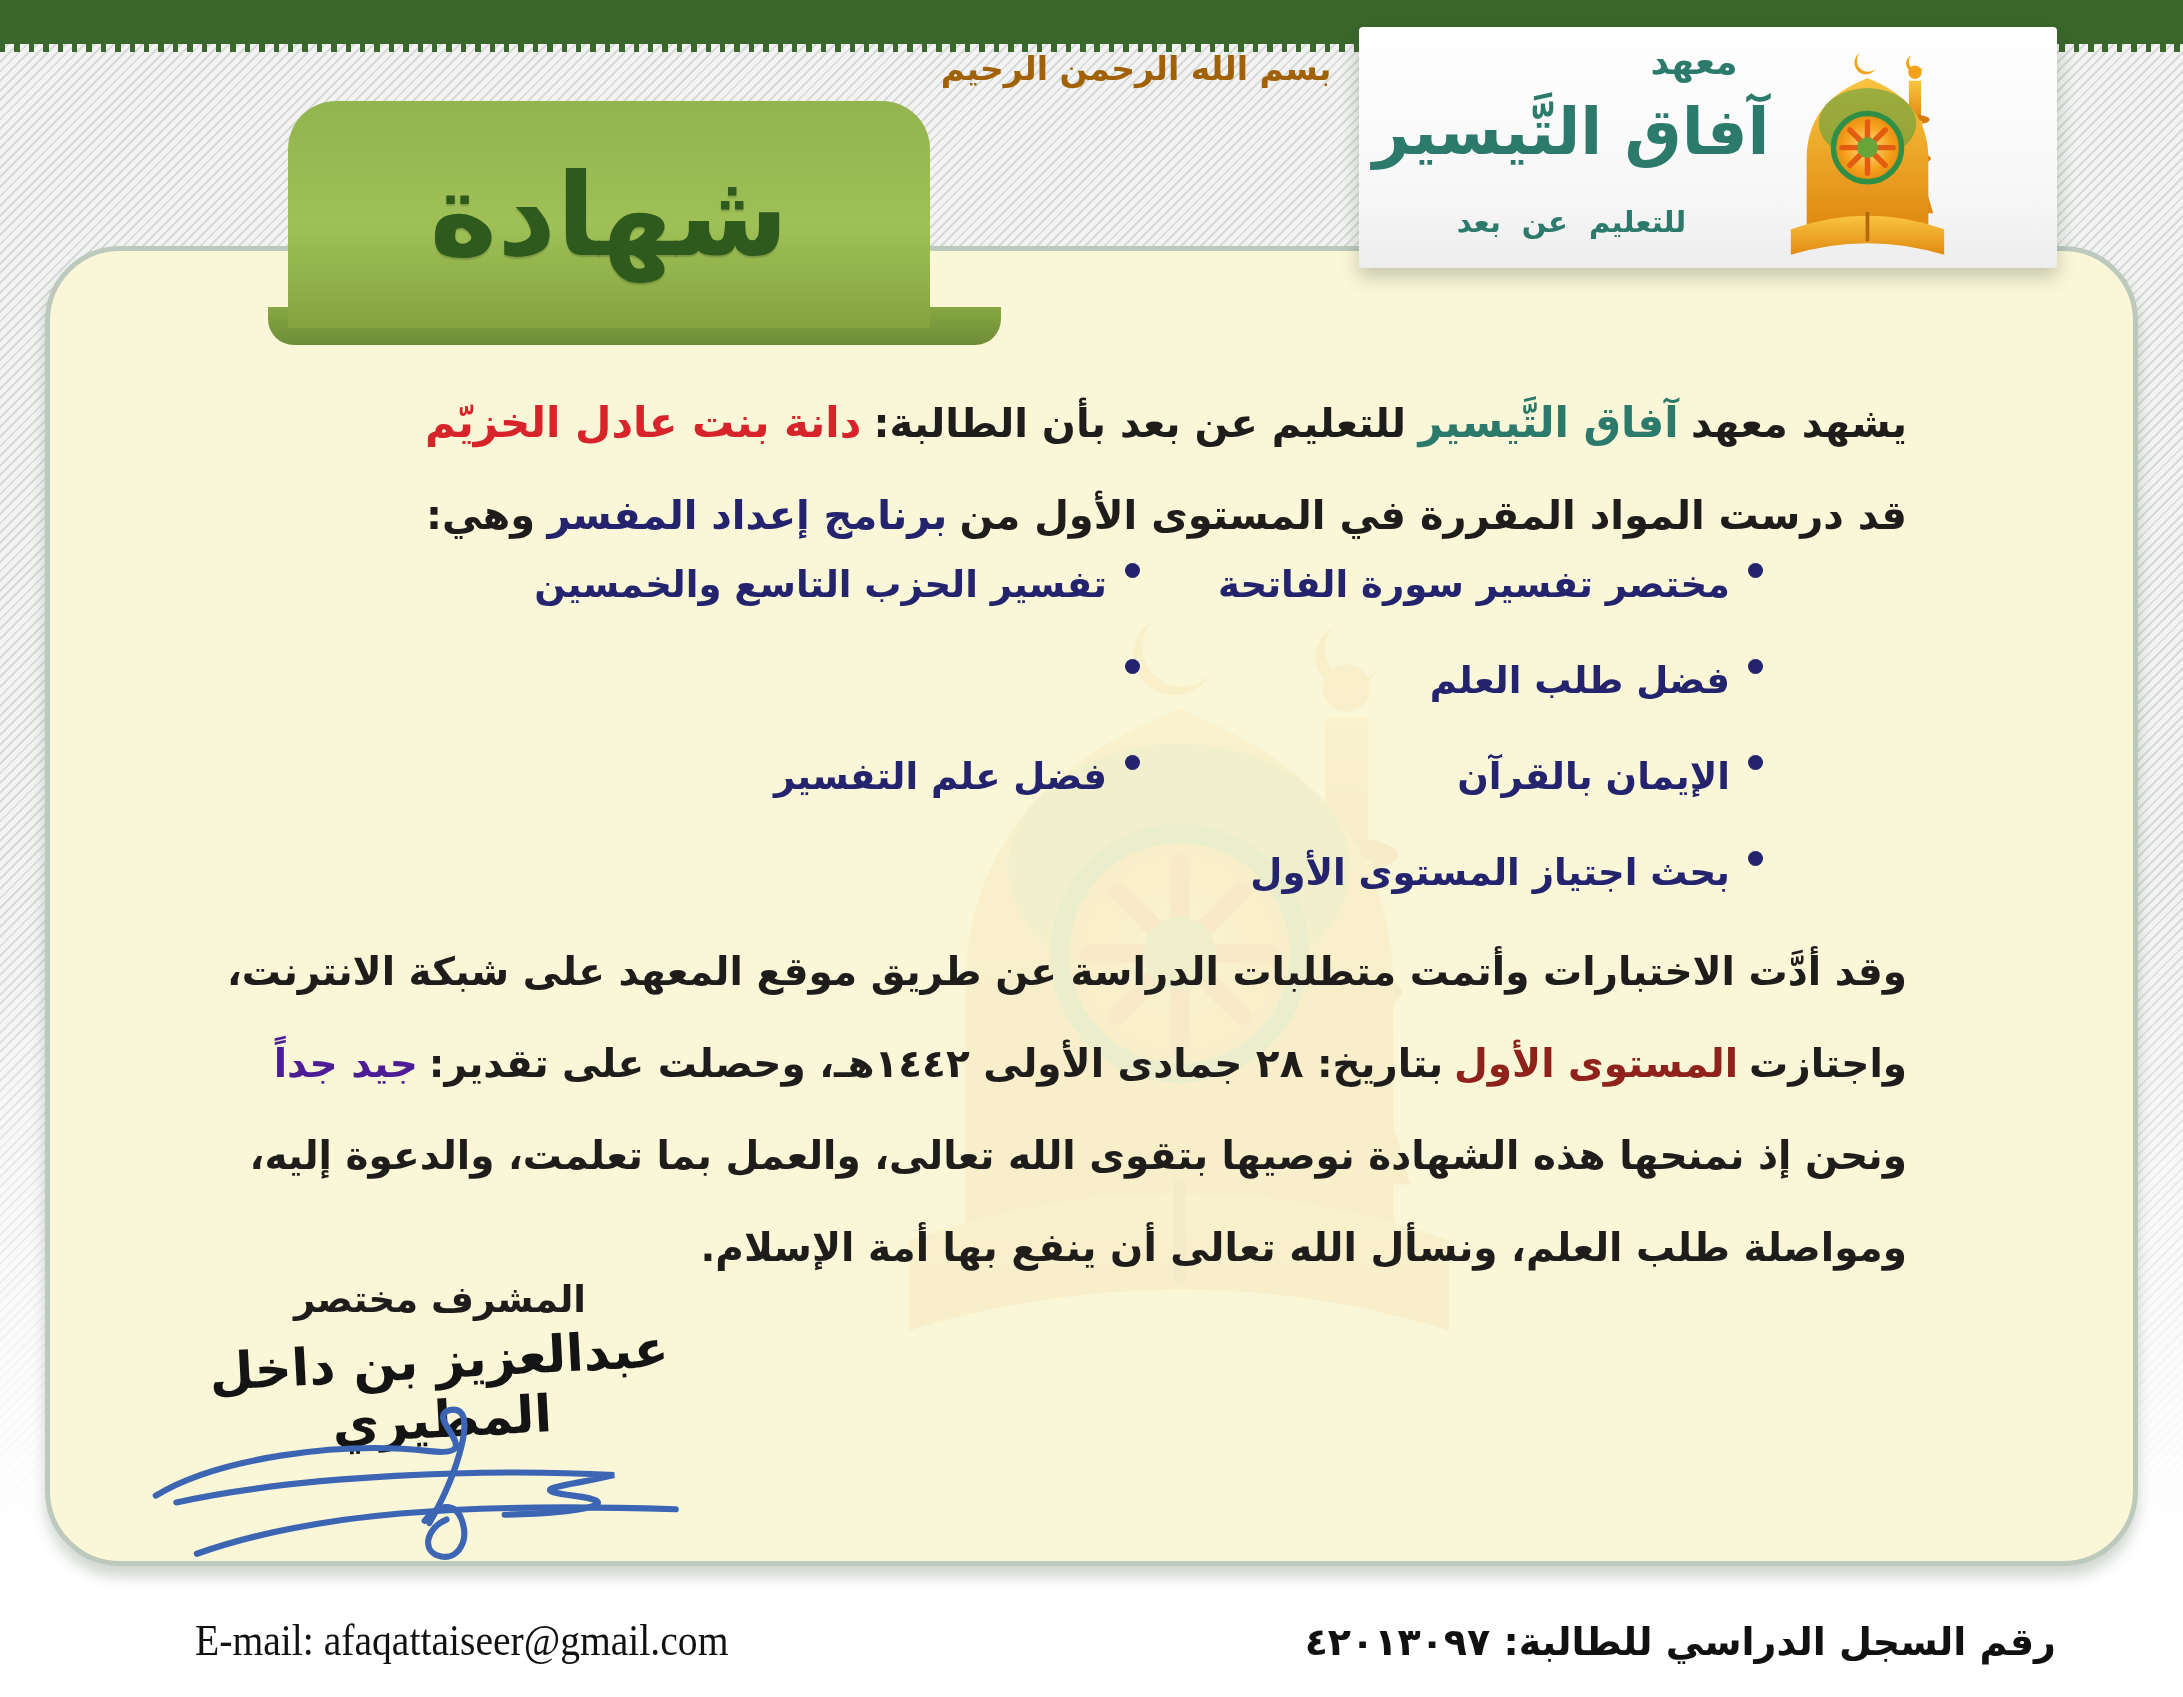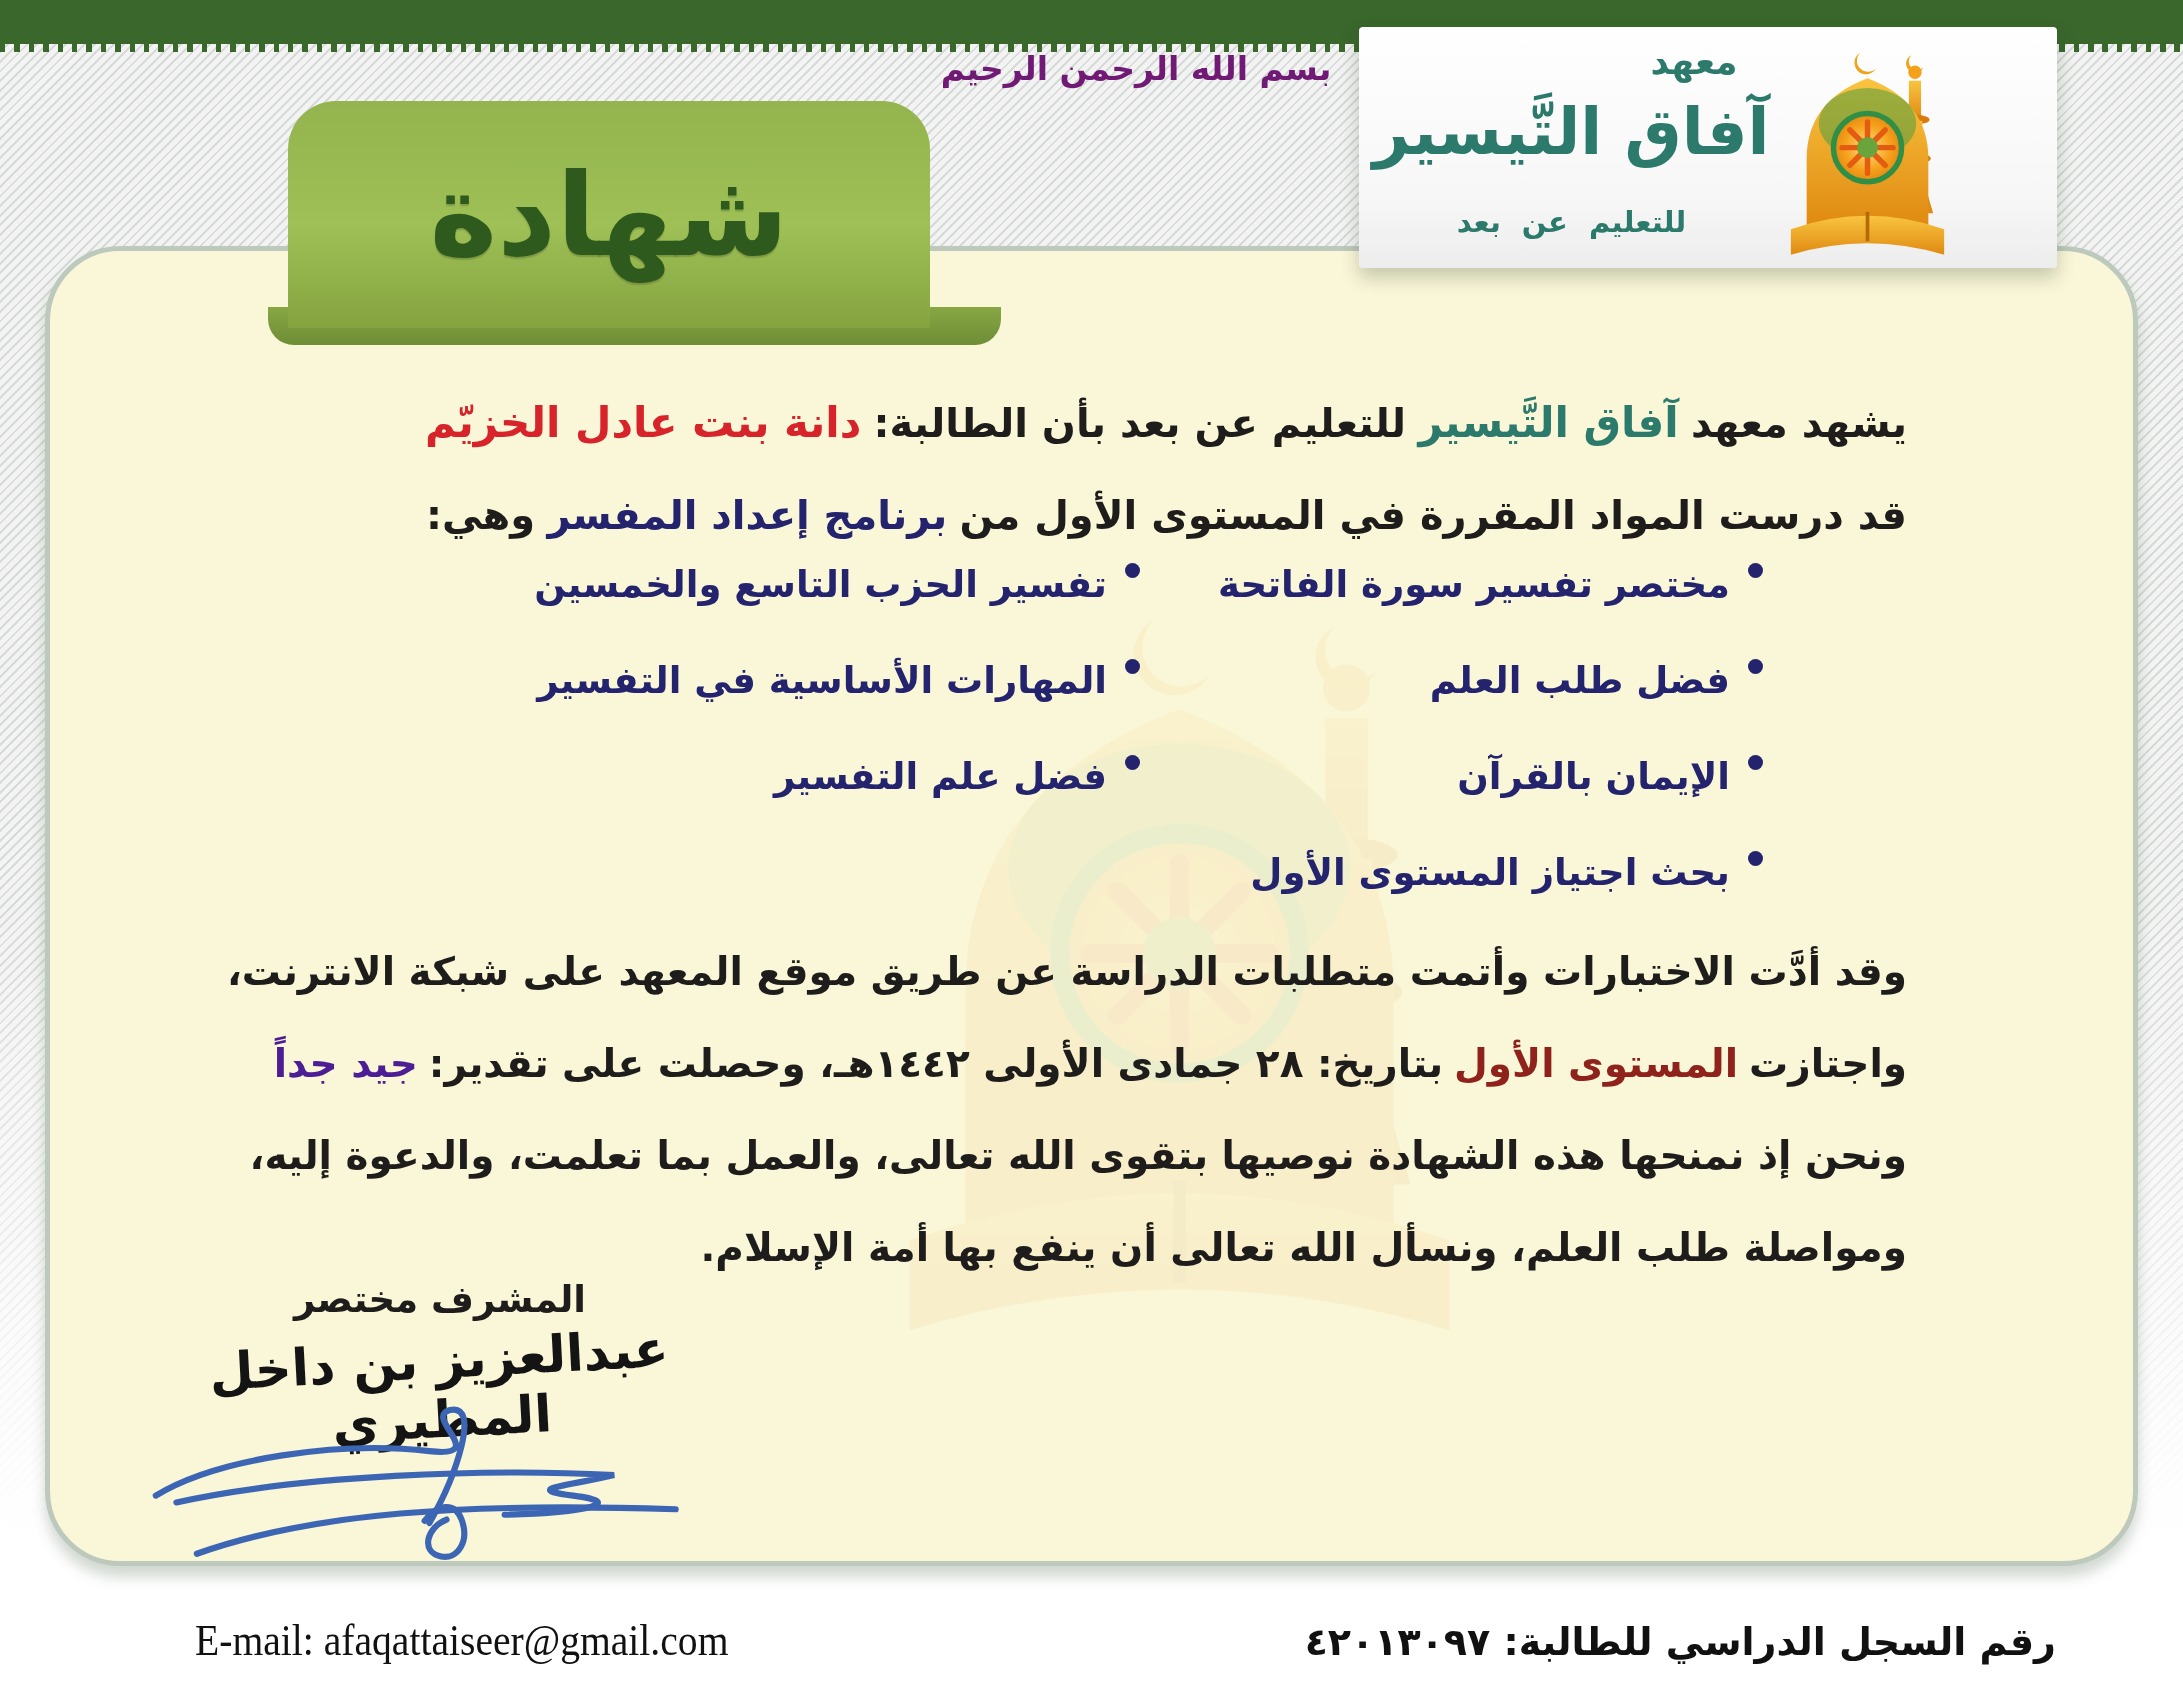--- a/index.html
+++ b/index.html
@@ -11,21 +11,21 @@
   .top-band{position:absolute;top:0;left:0;width:100%;height:44px;background:#3a672b;z-index:1;}
   .band-teeth{position:absolute;top:44px;left:0;width:100%;height:8.2px;z-index:1;
     background:repeating-linear-gradient(90deg,#3a672b 0 5.5px,transparent 5.5px 14.4px);}
   
   .stripes{position:absolute;top:44px;left:0;width:100%;height:1554px;z-index:0;
     background:repeating-linear-gradient(135deg,#f2f3f2 0 4.8px,#d7dbd7 4.8px 6.8px);}
   .stripes::after{content:"";position:absolute;inset:0;
     background:linear-gradient(180deg,rgba(255,255,255,0) 55%,#ffffff 96%);}
   
   .basmala{position:absolute;left:917px;top:49px;width:438px;z-index:2;text-align:center;
-    font-size:33px;font-weight:bold;color:#701a75;direction:rtl;}
+    font-size:33px;font-weight:bold;color:#a16207;direction:rtl;}
   
   .ribbon-lip{position:absolute;left:268px;top:307px;width:733px;height:38px;z-index:3;
     background:linear-gradient(180deg,#87a743,#6f8d36);border-radius:0 0 26px 26px;}
   .ribbon{position:absolute;left:288px;top:101px;width:642px;height:227px;z-index:4;
     background:linear-gradient(180deg,#93b44e,#9ec056 55%,#85a33f);
     border-radius:48px 48px 0 0;display:flex;align-items:center;justify-content:center;}
   .ribbon-title{font-size:115px;font-weight:bold;color:#2e5a1e;direction:rtl;
     letter-spacing:2.7px;text-shadow:0 2.1px 1.4px rgba(0,0,0,.18);}
   
   .banner{position:absolute;left:1359px;top:27px;width:698px;height:241px;z-index:5;
@@ -176,21 +176,20 @@
         </li>
     </ul>
 
     <ul class="courses courses-left">
       <li>
           <span class="dot"></span>
           <span>تفسير الحزب التاسع والخمسين</span>
         </li>
       <li>
           <span class="dot"></span>
-          <span>المهارات الأساسية في التفسير</span>
         </li>
       <li>
           <span class="dot"></span>
           <span>فضل علم التفسير</span>
         </li>
     </ul>
 
     <div class="para">
       <div class="para-line">
         <span>وقد أدَّت الاختبارات وأتمت متطلبات الدراسة عن طريق موقع المعهد على شبكة الانترنت،</span>

